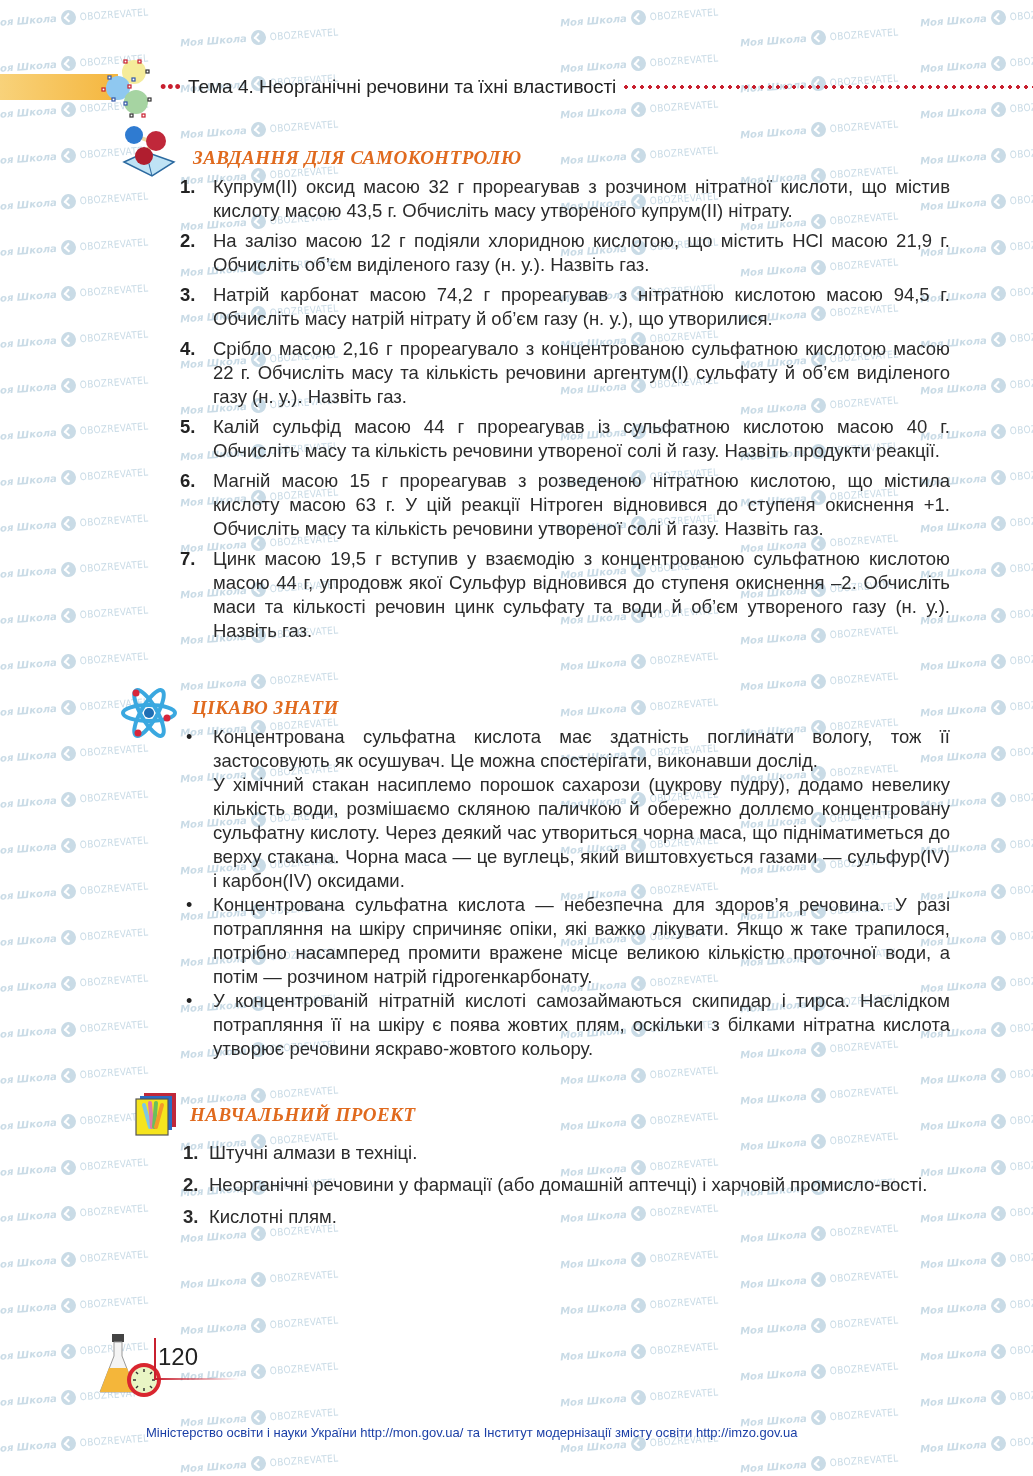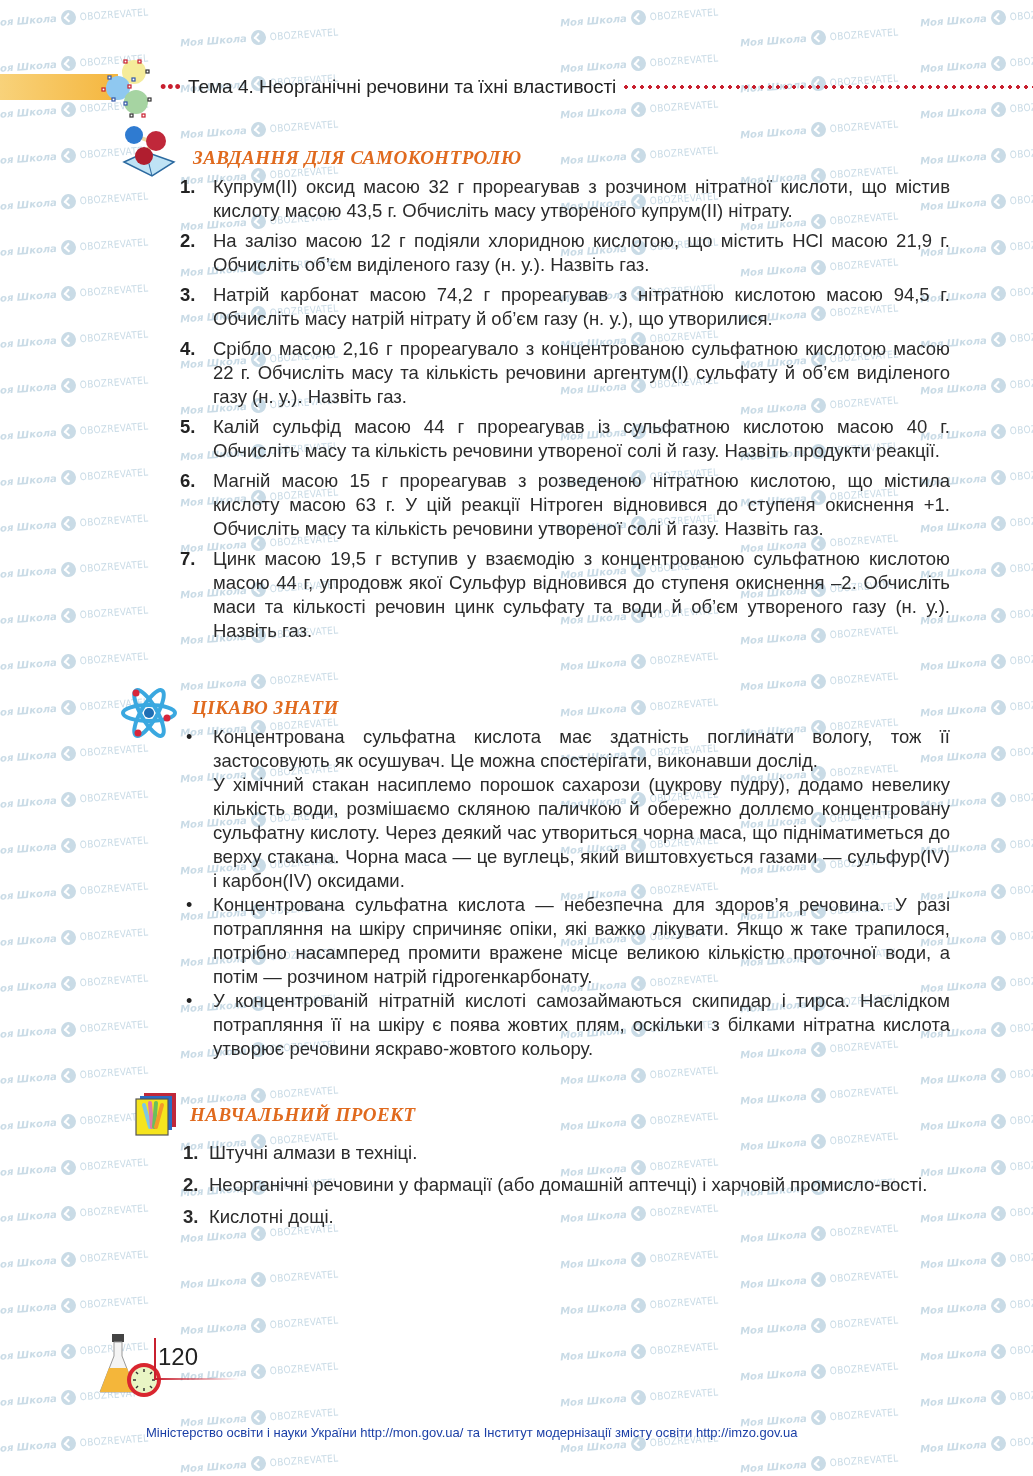--- a/index.html
+++ b/index.html
@@ -1002,21 +1002,21 @@
     <li class="project-item">
         <span class="project-num">1.</span>
         <span>Штучні алмази в техніці.</span>
       </li>
     <li class="project-item">
         <span class="project-num">2.</span>
         <span>Неорганічні речовини у фармації (або домашній аптечці) і харчовій промисло-вості.</span>
       </li>
     <li class="project-item">
         <span class="project-num">3.</span>
-        <span>Кислотні дощі.</span>
+        <span>Кислотні плям.</span>
       </li>
   </ol>
 
   <svg class="flask-icon" viewBox="0 0 72 66">
     <rect x="14" y="0" width="12" height="8" fill="#444"></rect>
     <path d="M16 8 L24 8 L24 22 L38 58 L2 58 L16 22 Z" fill="#f4f4f4" stroke="#999" stroke-width="1"></path>
     <path d="M11 34 L29 34 L38 58 L2 58 Z" fill="#f4b63a"></path>
     <circle cx="46" cy="46" r="17" fill="#d9262f"></circle>
     <circle cx="46" cy="46" r="13" fill="#e9f5c4"></circle>
     <g stroke="#333" stroke-width="1.5">

